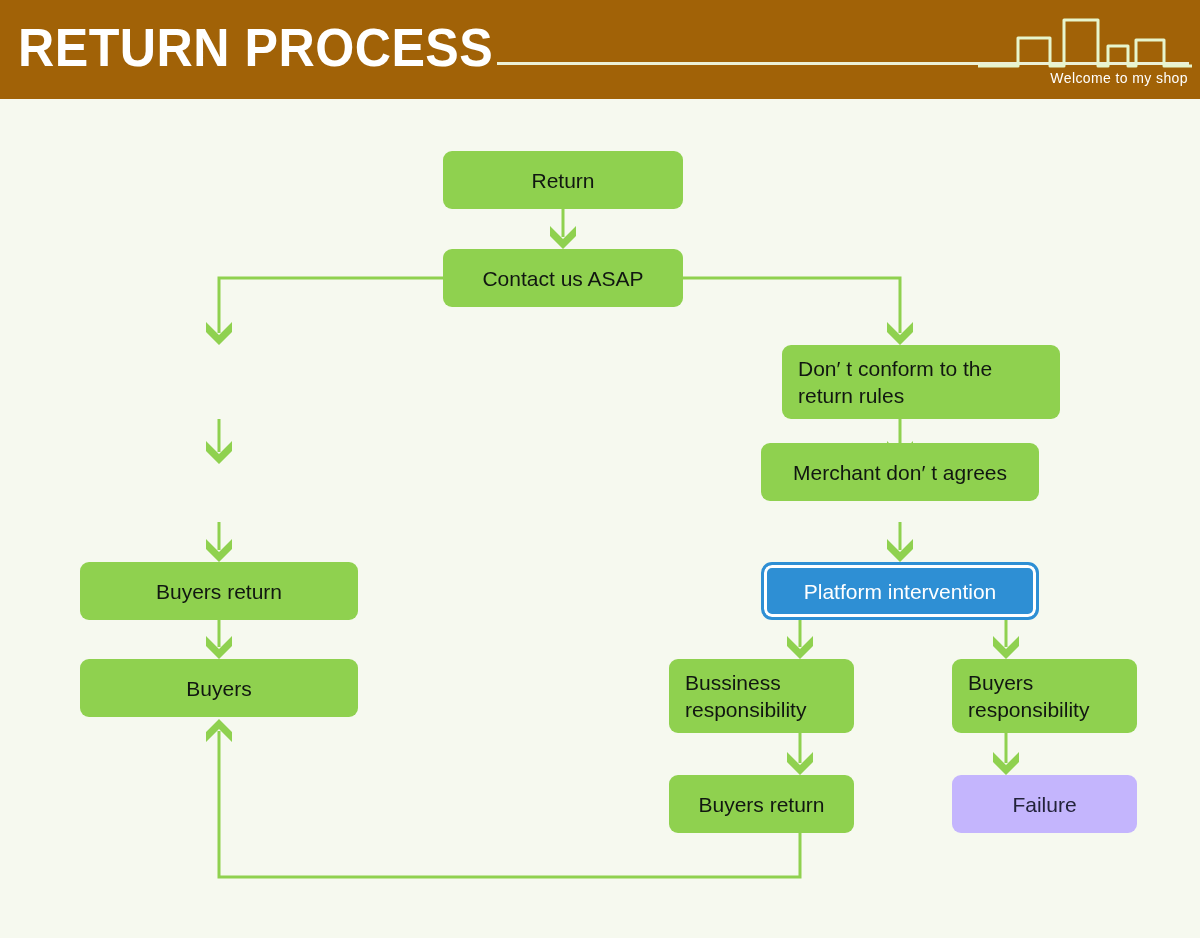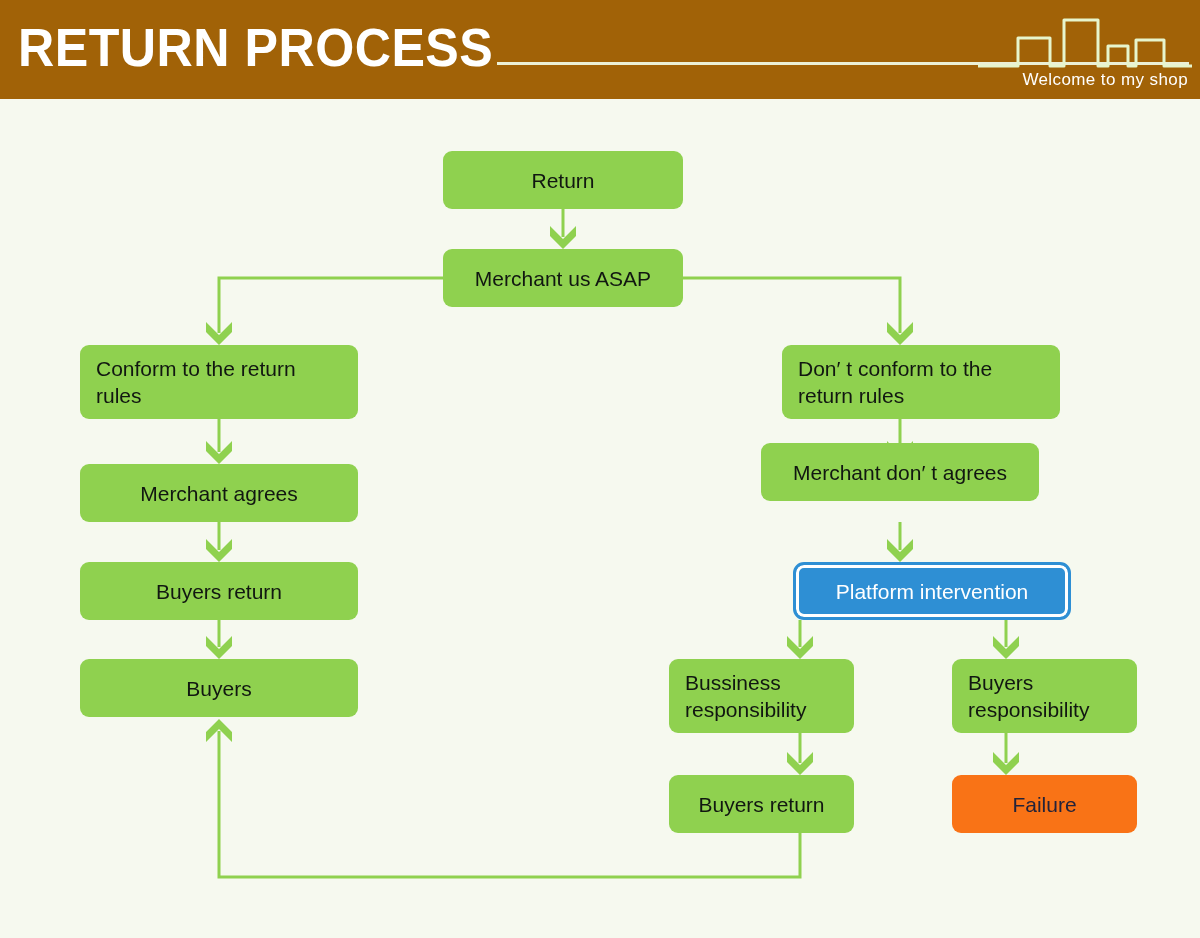--- a/index.html
+++ b/index.html
@@ -54,21 +54,21 @@
     position: absolute;
     right: 8px;
     top: 16px;
     width: 214px;
     height: 52px;
   }
   #header-tagline {
     position: absolute;
     right: 12px;
     top: 70px;
-    font-size: 17px;
+    font-size: 14px;
     color: #ffffff;
     letter-spacing: 0.4px;
     white-space: nowrap;
   }
 
   
   #flow {
     position: absolute;
     left: 0;
     top: 99px;
@@ -93,33 +93,32 @@
     line-height: 27px;
     display: flex;
     align-items: center;
     padding: 6px 16px;
     z-index: 3;
   }
   .node.center { justify-content: center; text-align: center; }
   .node.left   { justify-content: flex-start; text-align: left; }
 
   .node.gray {
-    background: #f97316;
+    background: #c4b5fd;
     color: #23233a;
   }
 
   .node.selected {
     background: #2e8fd4;
     color: #ffffff;
     border: 3px solid #2e8fd4;
     box-shadow: inset 0 0 0 3px #ffffff;
     border-radius: 11px;
     justify-content: center;
     text-align: center;
-    margin-left: 32px;
   }
   .node-text { display: block; width: 100%; }
 </style>
 </head>
 <body>
 
 <div id="page">
 
   <div id="header-band">
     <div id="header-title">RETURN PROCESS</div>
@@ -183,30 +182,24 @@
       <use href="#chev-down" x="800" y="666"></use>
       <use href="#chev-down" x="1006" y="666"></use>
       <use href="#chev-up" x="219" y="630"></use>
     </svg>
 
     <div class="node center" style="left:443px; top:52px; width:240px; height:58px;">
       <span class="node-text">Return</span>
     </div>
 
     <div class="node center" style="left:443px; top:150px; width:240px; height:58px;">
-      <span class="node-text">Merchant us ASAP</span>
-    </div>
-
-    <div class="node left" style="left:80px; top:246px; width:278px; height:74px;">
-      <span class="node-text">Conform to the return rules</span>
-    </div>
-
-    <div class="node center" style="left:80px; top:365px; width:278px; height:58px;">
-      <span class="node-text">Merchant agrees</span>
-    </div>
+      <span class="node-text">Contact us ASAP</span>
+    </div>
+
+
 
     <div class="node center" style="left:80px; top:463px; width:278px; height:58px;">
       <span class="node-text">Buyers return</span>
     </div>
 
     <div class="node center" style="left:80px; top:560px; width:278px; height:58px;">
       <span class="node-text">Buyers</span>
     </div>
 
     <div class="node left" style="left:782px; top:246px; width:278px; height:74px;">

